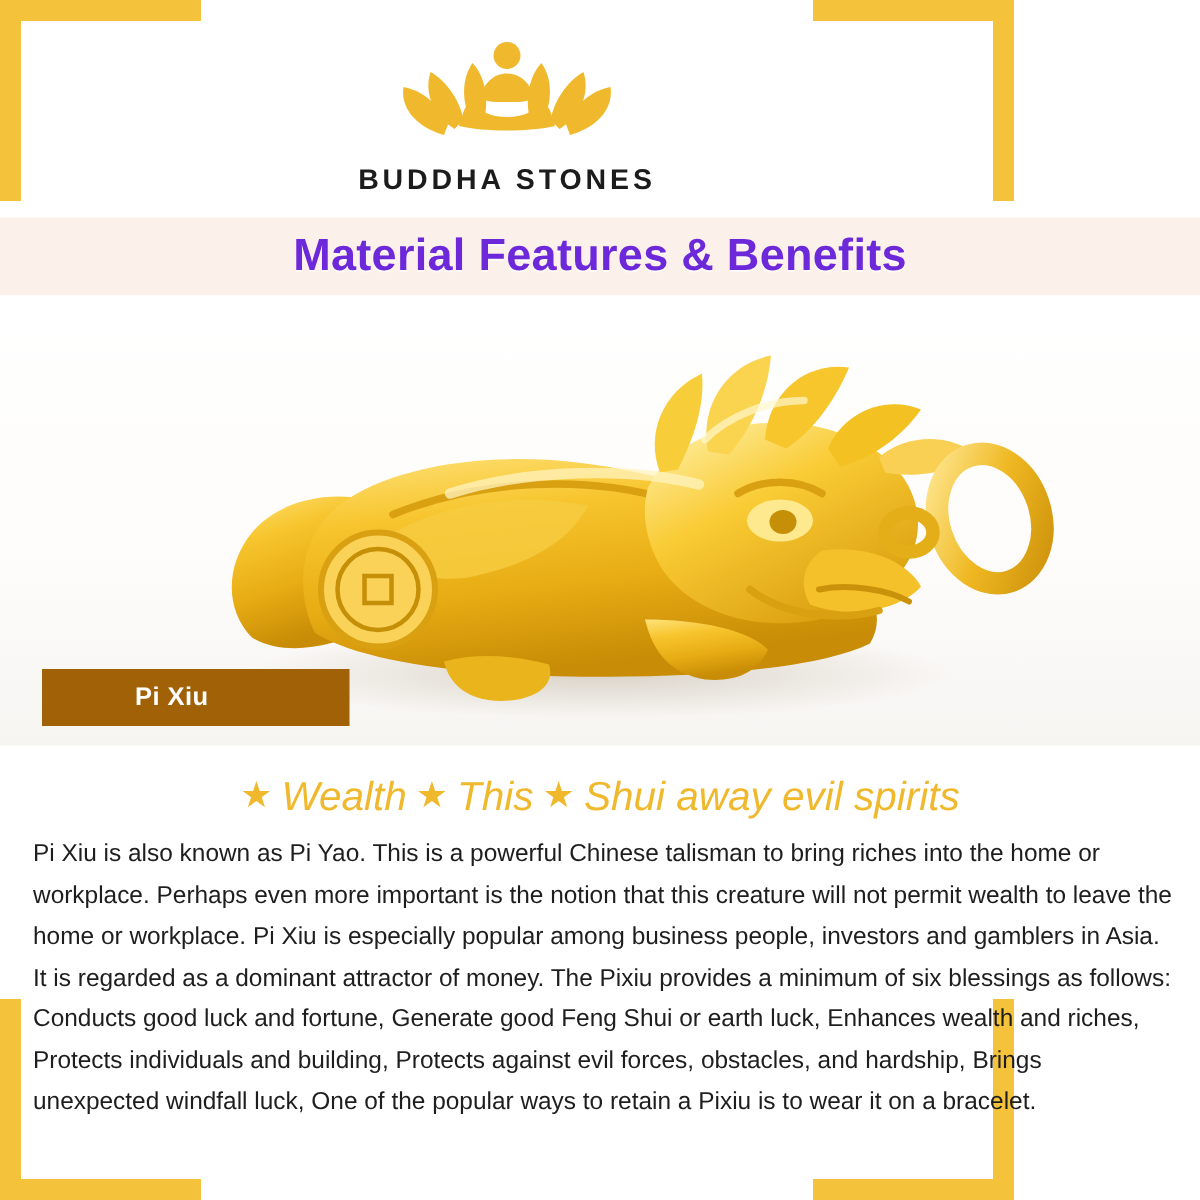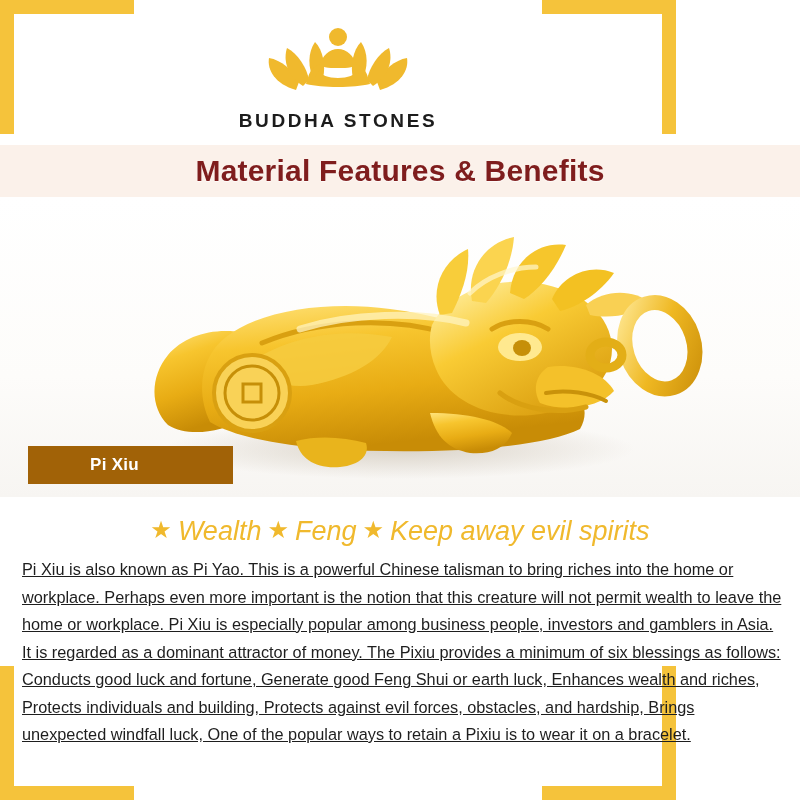--- a/index.html
+++ b/index.html
@@ -84,21 +84,21 @@
     width: 800px;
     height: 52px;
     background: #fbf1ea;
     display: flex;
     align-items: center;
     justify-content: center;
   }
   .title-band .title-text {
     font-size: 30px;
     font-weight: bold;
-    color: #7f1d1d;
+    color: #6d28d9;
     letter-spacing: 0.2px;
     text-shadow: 0 1px 0 rgba(255,255,255,0.7);
   }
 
   
   .hero {
     position: absolute;
     top: 197px;
     left: 0;
     width: 800px;
@@ -157,21 +157,20 @@
   
   .body-copy {
     position: absolute;
     top: 556px;
     left: 22px;
     width: 760px;
     font-size: 16.3px;
     line-height: 27.5px;
     color: #1e1e1e;
     text-align: left;
-    text-decoration: underline;
   }
 </style>
 </head>
 <body>
 
 <div class="page">
 
   <div class="corner corner-tl"></div>
   <div class="corner corner-tr"></div>
   <div class="corner corner-bl"></div>
@@ -278,18 +277,18 @@
       <path d="M300 132 C350 116, 420 114, 466 126" stroke="#fff3bd" stroke-width="7" fill="none" opacity="0.75" stroke-linecap="round"></path>
       <path d="M470 96 C486 80, 512 70, 536 70" stroke="#fff6cd" stroke-width="5" fill="none" opacity="0.7" stroke-linecap="round"></path>
     </svg>
   </div>
 
   <div class="caption-tab">
     <span class="caption-text">Pi Xiu</span>
   </div>
 
   <div class="benefits">
-    <span class="star">★</span><span class="kw">Wealth</span><span class="star">★</span><span class="kw">Feng</span><span class="star">★</span><span class="kw">Keep away evil spirits</span>
+    <span class="star">★</span><span class="kw">Wealth</span><span class="star">★</span><span class="kw">This</span><span class="star">★</span><span class="kw">Shui away evil spirits</span>
   </div>
 
   <div class="body-copy">Pi Xiu is also known as Pi Yao. This is a powerful Chinese talisman to bring riches into the home or workplace. Perhaps even more important is the notion that this creature will not permit wealth to leave the home or workplace. Pi Xiu is especially popular among business people, investors and gamblers in Asia. It is regarded as a dominant attractor of money. The Pixiu provides a minimum of six blessings as follows: Conducts good luck and fortune, Generate good Feng Shui or earth luck, Enhances wealth and riches, Protects individuals and building, Protects against evil forces, obstacles, and hardship, Brings unexpected windfall luck, One of the popular ways to retain a Pixiu is to wear it on a bracelet.</div>
 
 </div>
 
 </body></html>

